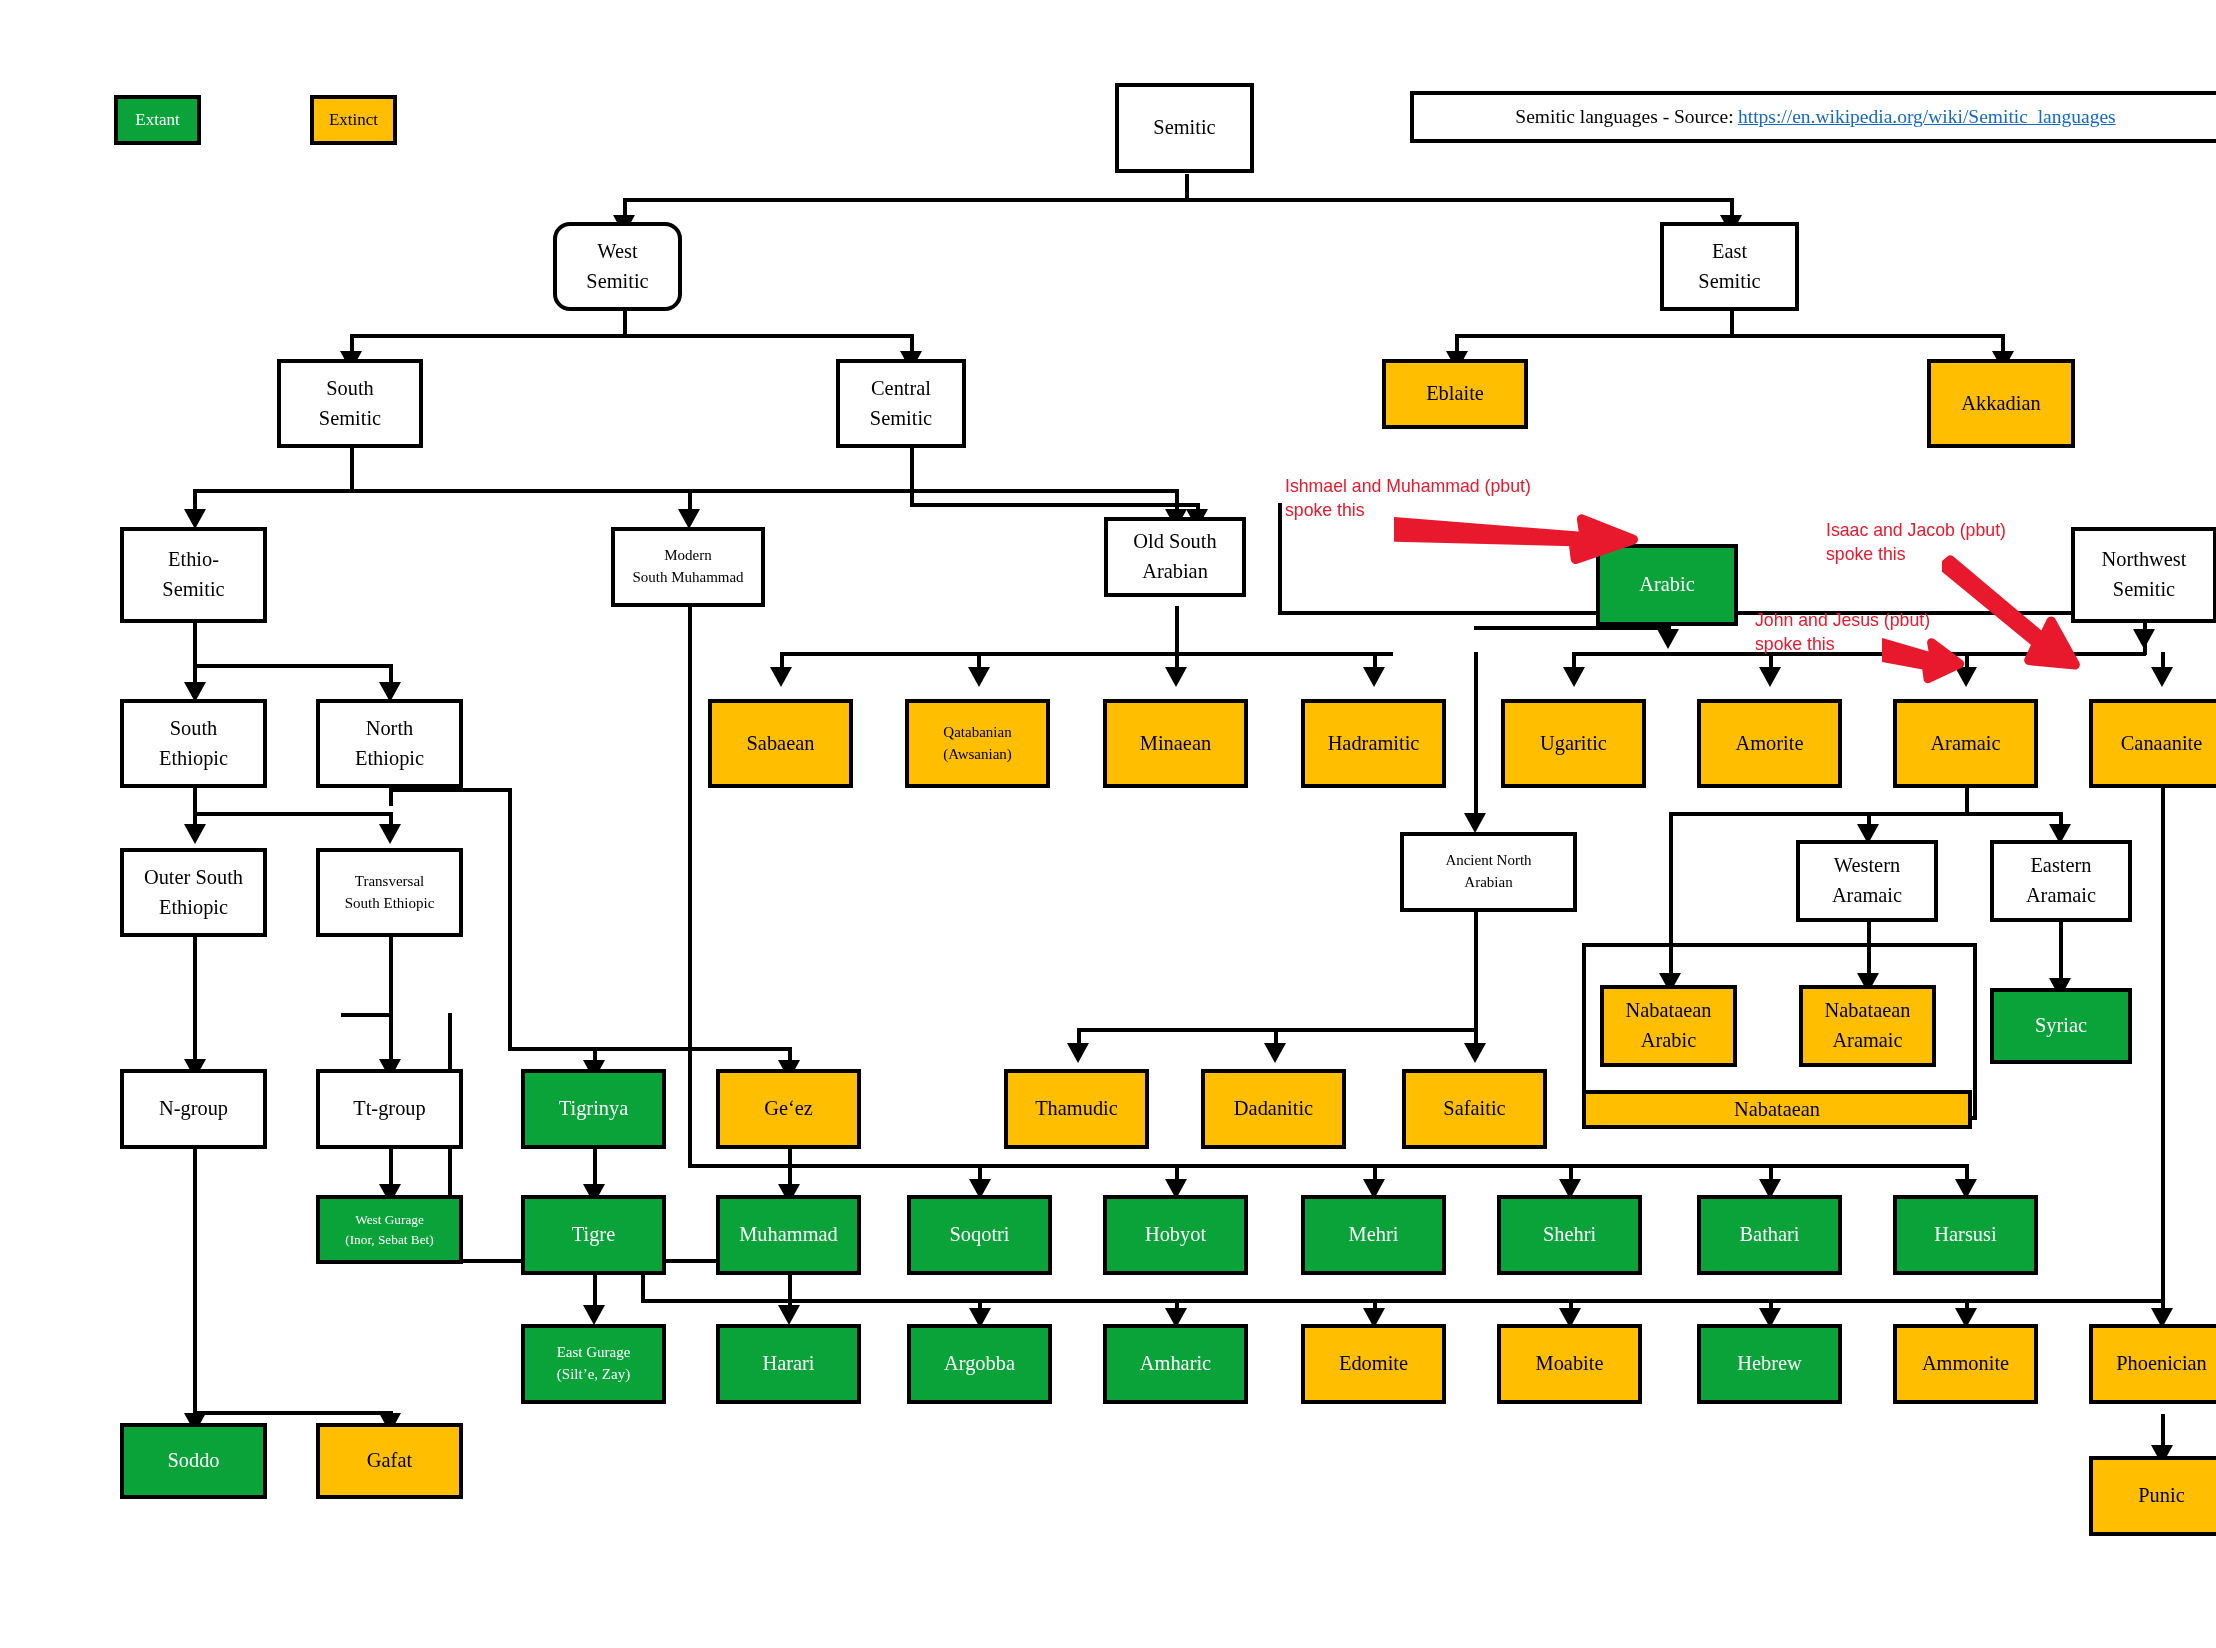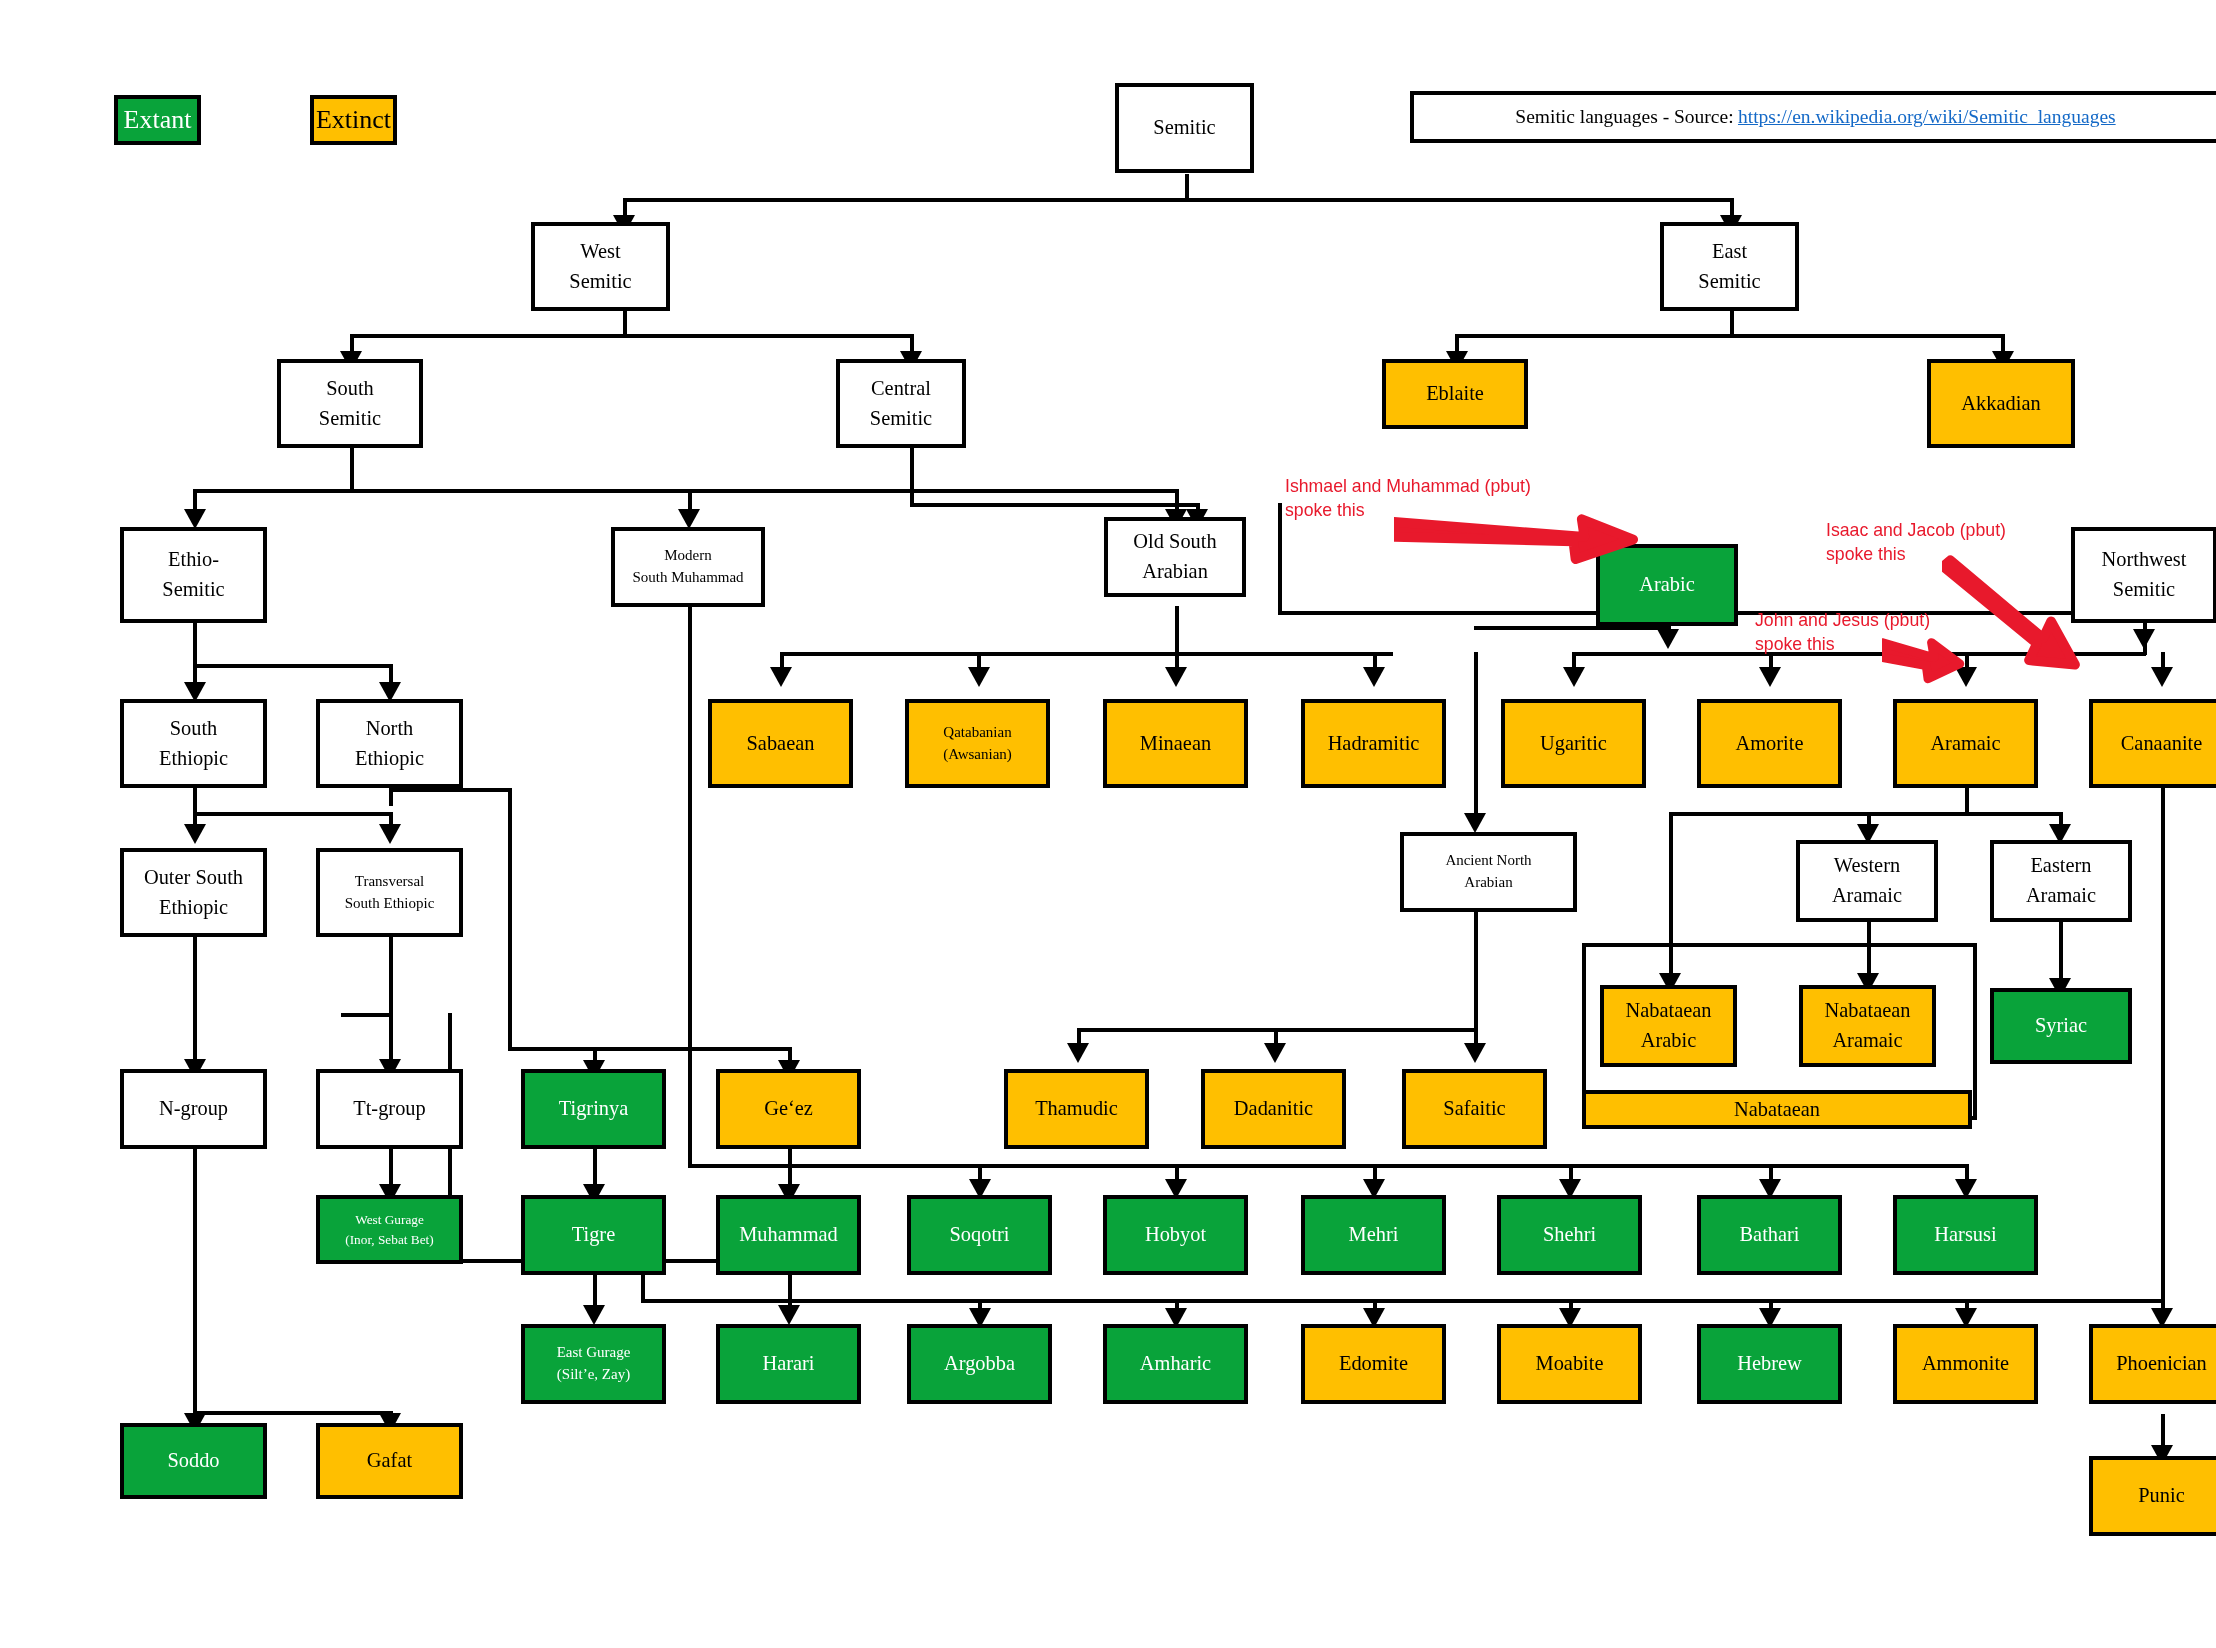--- a/index.html
+++ b/index.html
@@ -26,21 +26,21 @@
   .node.extant{background:#09A33A;color:#ffffff;}
   .node.extinct{background:#FFBF00;color:#000000;}
   .node.plain{background:#ffffff;color:#000000;}
   .node.small{font-size:15px;}
   .node.tiny{font-size:13.3px;}
 
   
   .legend-box{
     position:absolute;box-sizing:border-box;border:4px solid #000;
     display:flex;align-items:center;justify-content:center;
-    font-size:26px;font-family:"Liberation Serif", serif;z-index:7;
+    font-size:17px;font-family:"Liberation Serif", serif;z-index:7;
   }
   .legend-box.extant{background:#09A33A;color:#fff;}
   .legend-box.extinct{background:#FFBF00;color:#000;}
 
   
   #source-banner{
     position:absolute;box-sizing:border-box;border:4px solid #000;background:#fff;
     display:flex;align-items:center;justify-content:center;
     font-size:19.5px;z-index:7;color:#000;white-space:nowrap;
   }
@@ -268,21 +268,21 @@
   <div class="ln vl" style="left:193px;top:1149px;height:266px;"></div>
   <div class="ln hl" style="left:193px;top:1411px;width:199px;"></div>
   <div class="arrow" style="left:184px;top:1413px;"></div>
   <div class="ln vl" style="left:389px;top:1411px;height:9.8px;"></div>
   <div class="arrow" style="left:379px;top:1413px;"></div>
 
   <div class="group-rect" style="left:1582px;top:943px;width:395px;height:177px;"></div>
 
   <div class="node plain" style="left:1115px;top:83px;width:139px;height:90px;">Semitic</div>
 
-  <div class="node plain" style="left:531px;top:222px;width:139px;height:89px;white-space:pre-line;">West
+  <div class="node plain" style="left:553px;top:222px;width:129px;height:89px;white-space:pre-line;border-radius:17px;">West
 Semitic</div>
 
   <div class="node plain" style="left:1660px;top:222px;width:139px;height:89px;white-space:pre-line;">East
 Semitic</div>
 
   <div class="node plain" style="left:277px;top:359px;width:146px;height:89px;white-space:pre-line;">South
 Semitic</div>
 
   <div class="node plain" style="left:836px;top:359px;width:130px;height:89px;white-space:pre-line;">Central
 Semitic</div>

